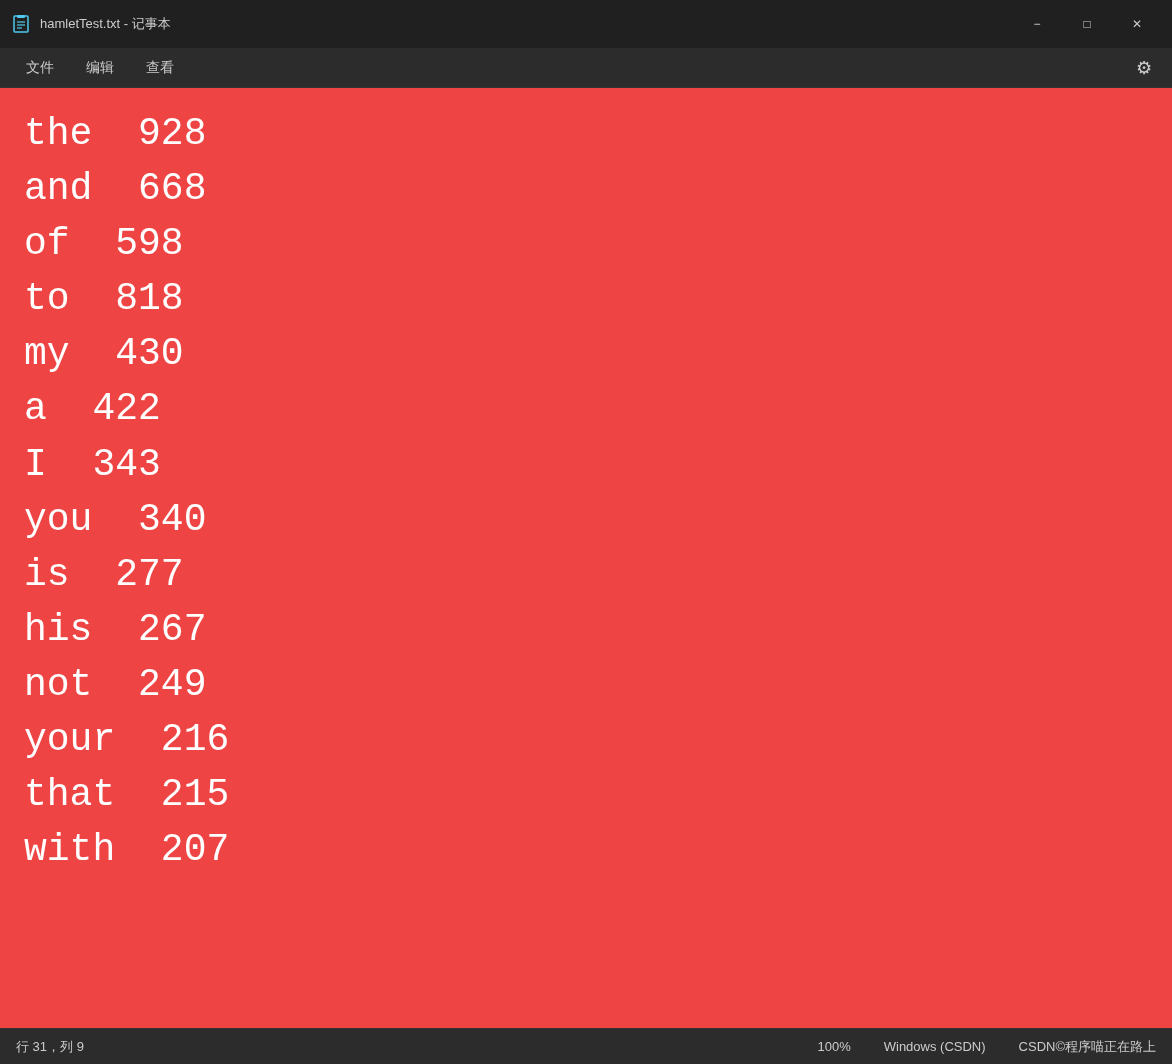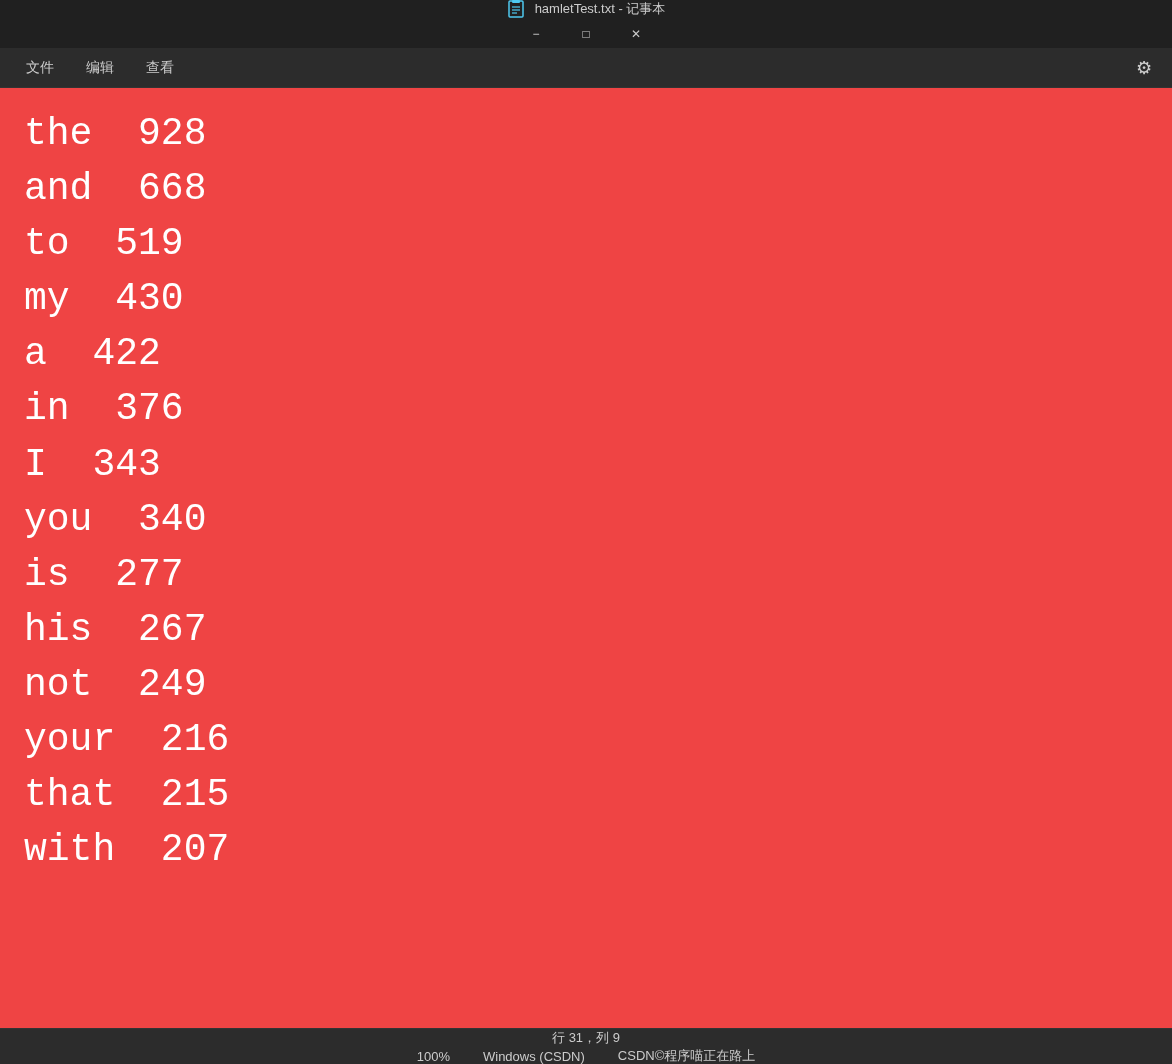--- a/index.html
+++ b/index.html
@@ -18,21 +18,20 @@
     }
 
     
     .titlebar {
       display: flex;
       align-items: center;
       justify-content: space-between;
       background: #202020;
       height: 48px;
       padding: 0 12px;
-      flex-direction: column;
     }
 
     .titlebar-left {
       display: flex;
       align-items: center;
       gap: 10px;
     }
 
     .titlebar-icon {
       width: 18px;
@@ -130,21 +129,20 @@
       right: 0;
       height: 36px;
       background: #2c2c2c;
       display: flex;
       align-items: center;
       justify-content: space-between;
       padding: 0 16px;
       font-size: 13px;
       color: #cccccc;
       border-top: 1px solid #333;
-      flex-direction: column;
     }
 
     .statusbar-left {
       display: flex;
       align-items: center;
     }
 
     .statusbar-right {
       display: flex;
       align-items: center;
@@ -180,24 +178,24 @@
     <div class="menubar-item">编辑</div>
     <div class="menubar-item">查看</div>
   </div>
   <div class="settings-icon">⚙</div>
 </div>
 
 <div class="content">
   <ul class="word-list" id="word-list">
   <li class="word-item">the  928</li>
       <li class="word-item">and  668</li>
-      <li class="word-item">to  519</li>
+      <li class="word-item">of  598</li>
+      <li class="word-item">to  818</li>
       <li class="word-item">my  430</li>
       <li class="word-item">a  422</li>
-      <li class="word-item">in  376</li>
       <li class="word-item">I  343</li>
       <li class="word-item">you  340</li>
       <li class="word-item">is  277</li>
       <li class="word-item">his  267</li>
       <li class="word-item">not  249</li>
       <li class="word-item">your  216</li>
       <li class="word-item">that  215</li>
       <li class="word-item">with  207</li>
     </ul>
 </div>

